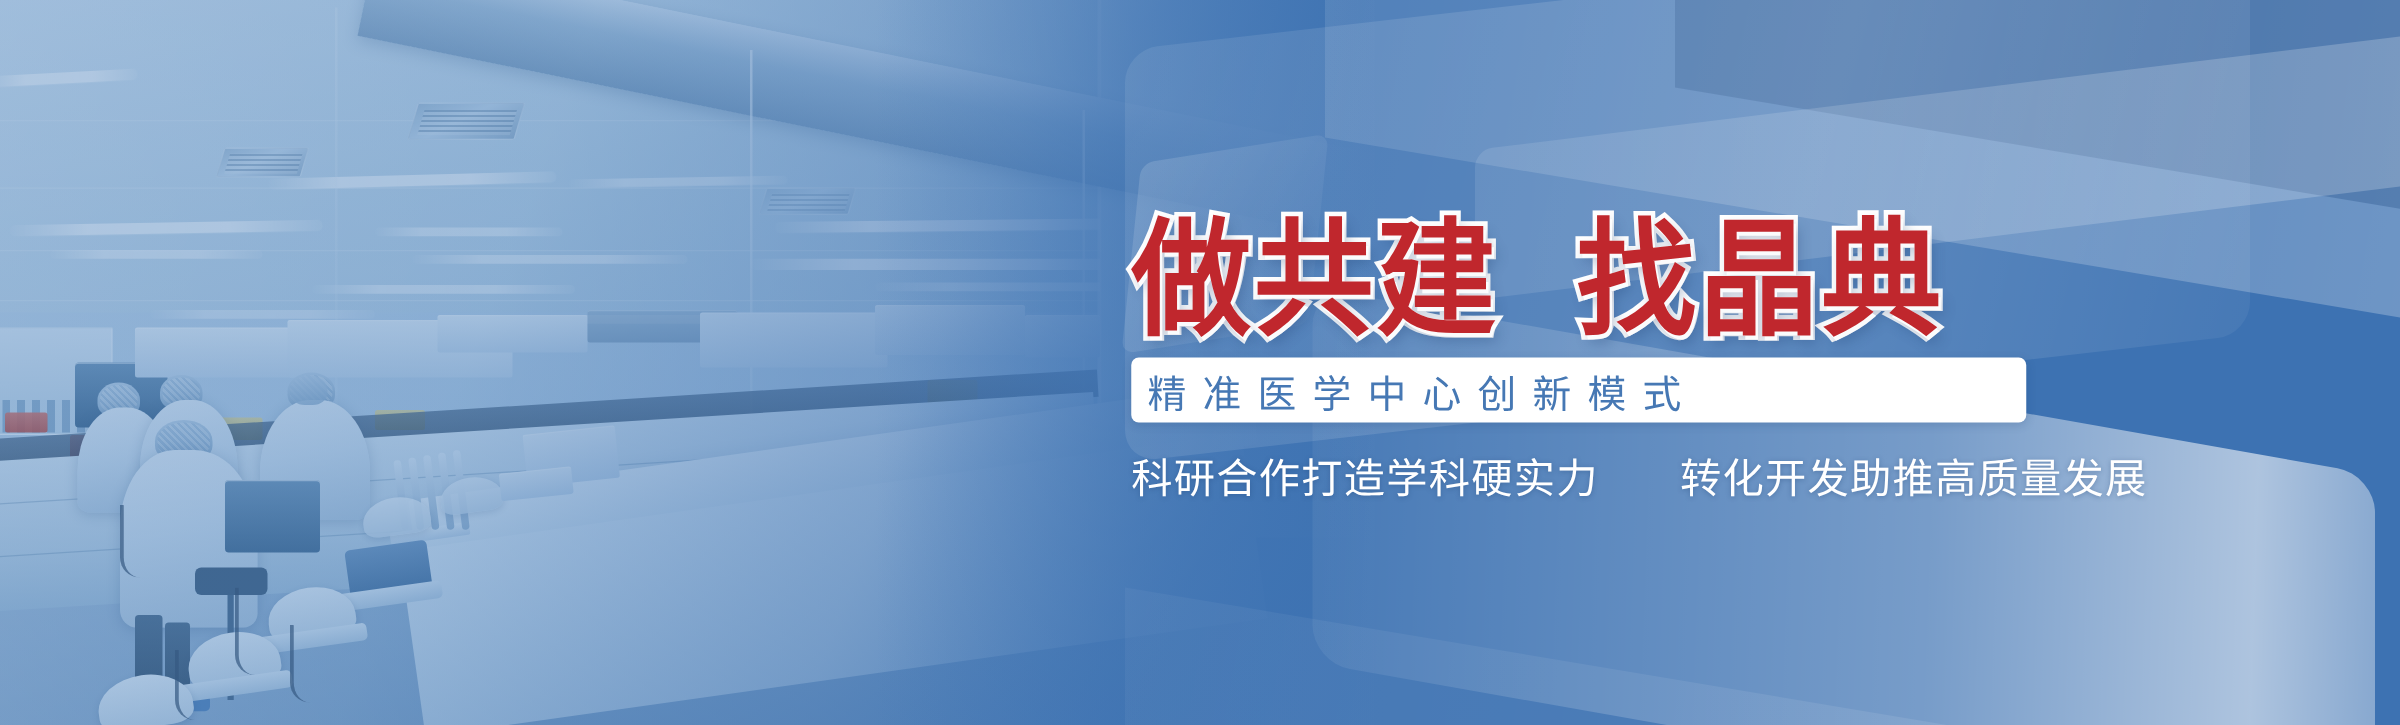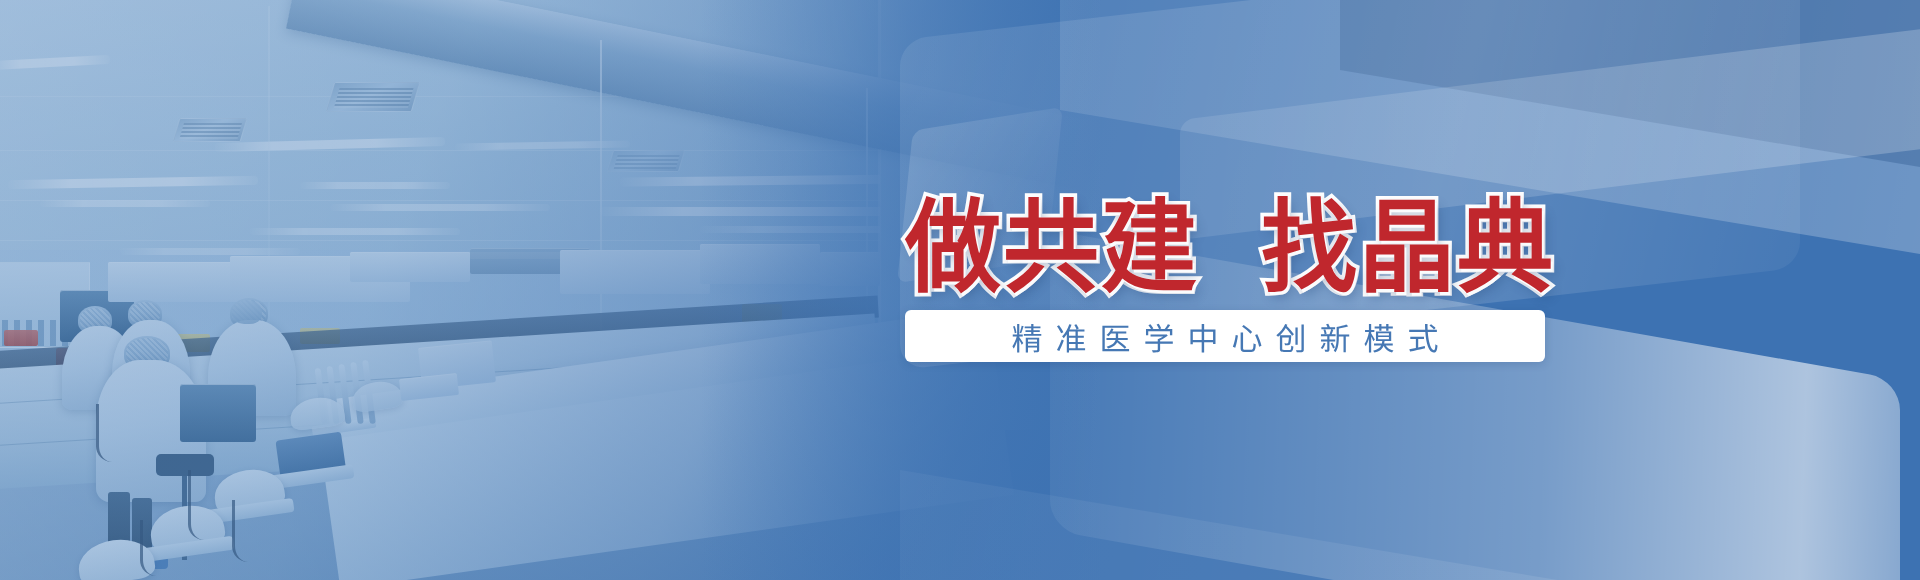--- a/index.html
+++ b/index.html
@@ -212,22 +212,22 @@
        0 0 0 #fff,
        2px 3px 0 rgba(255,255,255,.9),
        4px 6px 10px rgba(25,60,110,.30);
     transform:scaleY(1.06);
     transform-origin:left center;
   }
   .headline .part{display:inline-block;}
   .headline .gap{display:inline-block;width:62px;}
 
   .subtitle-bar{
-    display:inline-flex;align-items:center;justify-content:center;
-    width:640px;height:52px;
+    display:inline-flex;align-items:center;
+    width:716px;height:52px;
     background:#ffffff;
     border-radius:6px;
     margin-bottom:18px;
     box-shadow:0 2px 8px rgba(20,55,105,.18);
   }
   .subtitle-bar span{
     font-family:"DejaVu Sans","Liberation Sans",sans-serif;
     font-size:31px;
     font-weight:500;
     color:#4678b4;
@@ -402,15 +402,20 @@
     <div class="headline">
       <span class="part">做共建</span>
       <span class="gap"></span>
       <span class="part">找晶典</span>
     </div>
 
     <div class="subtitle-bar">
       <span>精准医学中心创新模式</span>
     </div>
 
+    <div class="tagline">
+      <span>科研合作打造学科硬实力</span>
+      <span class="sep"></span>
+      <span>转化开发助推高质量发展</span>
+    </div>
 
   </div>
 </div>
 
 </body></html>

